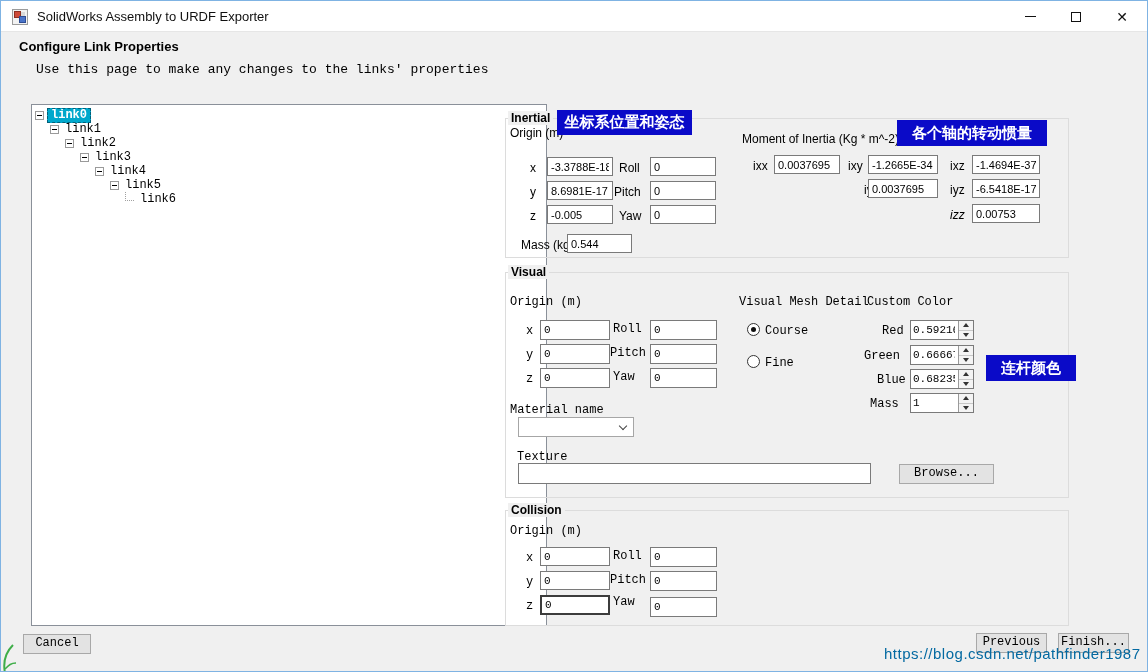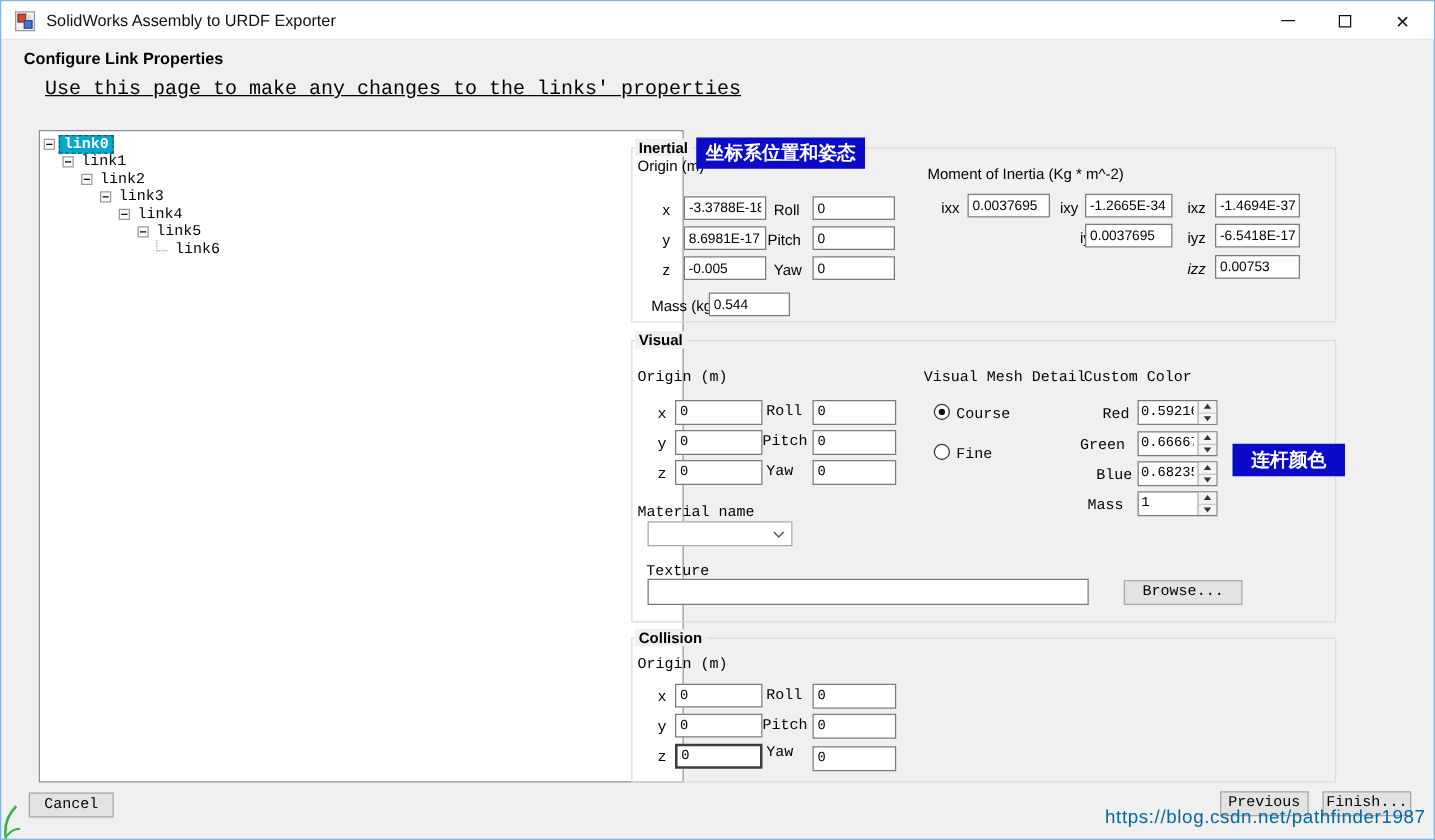--- a/index.html
+++ b/index.html
@@ -16,21 +16,21 @@
   .appicon .sq-blue{position:absolute;right:1px;bottom:1px;width:7px;height:7px;background:#4a74c9;border:1px solid #2d4c94;}
   .appicon .sq-gray{position:absolute;right:2px;top:2px;width:4px;height:4px;background:#d8d8d8;}
   .wtitle{position:absolute;left:36px;top:8px;font-size:13px;color:#101010;}
   .winbtns{position:absolute;right:2px;top:0;height:31px;display:flex;}
   .winbtn{width:46px;height:31px;display:flex;align-items:center;justify-content:center;}
   .min-glyph{display:block;width:11px;height:1px;background:#111;}
   .max-glyph{display:block;width:10px;height:10px;border:1px solid #111;background:transparent;}
   .close-glyph{font-size:14px;color:#111;line-height:1;}
   
   .pgtitle{position:absolute;left:18px;top:38px;font-size:13px;font-weight:bold;color:#000;}
-  .pgsub{position:absolute;left:35px;top:61px;font-size:16px;color:#000;font-family:"Liberation Mono",monospace;text-decoration:underline;}
+  .pgsub{position:absolute;left:35px;top:61px;font-size:13px;color:#000;font-family:"Liberation Mono",monospace;}
   
   .tree{position:absolute;left:30px;top:103px;width:516px;height:522px;background:#fff;border:1px solid #8a9099;}
   .trow{position:absolute;height:14px;display:flex;align-items:center;gap:3px;font-family:"Liberation Mono",monospace;font-size:12px;color:#000;}
   .expand{display:inline-block;width:9px;height:9px;border:1px solid #9a9a9a;background:#fff;flex:0 0 auto;}
   .expand i{display:block;width:5px;height:1px;background:#000;margin:3px auto 0;}
   .leafcon{display:inline-block;width:9px;height:9px;border-left:1px dotted #a0a0a0;border-bottom:1px dotted #a0a0a0;margin-bottom:6px;flex:0 0 auto;}
   .tlabel{padding:0 3px;line-height:13px;white-space:nowrap;}
   .tlabel.sel{background:#00a8cc;color:#fff;font-weight:bold;border:1px dashed #00607a;}
   
   .gbox{position:absolute;border:1px solid #dcdcdc;}
@@ -275,20 +275,21 @@
     <span class="lab mono" style="left:104px;top:62px;">Pitch</span>
     <input class="tf mono" style="left: 144px; top: 60px; width: 67px; height: 20px;" value="0">
 
     <span class="lab mono" style="left:20px;top:88px;">z</span>
     <input class="tf mono focused" style="left: 34px; top: 84px; width: 70px; height: 20px;" value="0">
     <span class="lab mono" style="left:107px;top:84px;">Yaw</span>
     <input class="tf mono" style="left: 144px; top: 86px; width: 67px; height: 20px;" value="0">
   </div>
 
   <div class="anno" style="left:556px;top:109px;width:135px;height:25px;">坐标系位置和姿态</div>
+  <div class="anno" style="left:896px;top:119px;width:150px;height:26px;">各个轴的转动惯量</div>
   <div class="anno" style="left:985px;top:354px;width:90px;height:26px;">连杆颜色</div>
 
   <div class="btn" style="left:22px;top:633px;width:68px;">Cancel</div>
   <div class="btn" style="left:975px;top:632px;width:71px;">Previous</div>
   <div class="btn" style="left:1057px;top:632px;width:71px;">Finish...</div>
 
   <div class="wmark">https://blog.csdn.net/pathfinder1987</div>
   <svg class="plant" width="22" height="38" viewBox="0 0 22 38">
     <path d="M4 38 C 2 28, 4 18, 12 10" stroke="#3fae49" stroke-width="2" fill="none"></path>
     <path d="M4 34 C 8 30, 10 28, 15 28" stroke="#3fae49" stroke-width="1.5" fill="none"></path>

